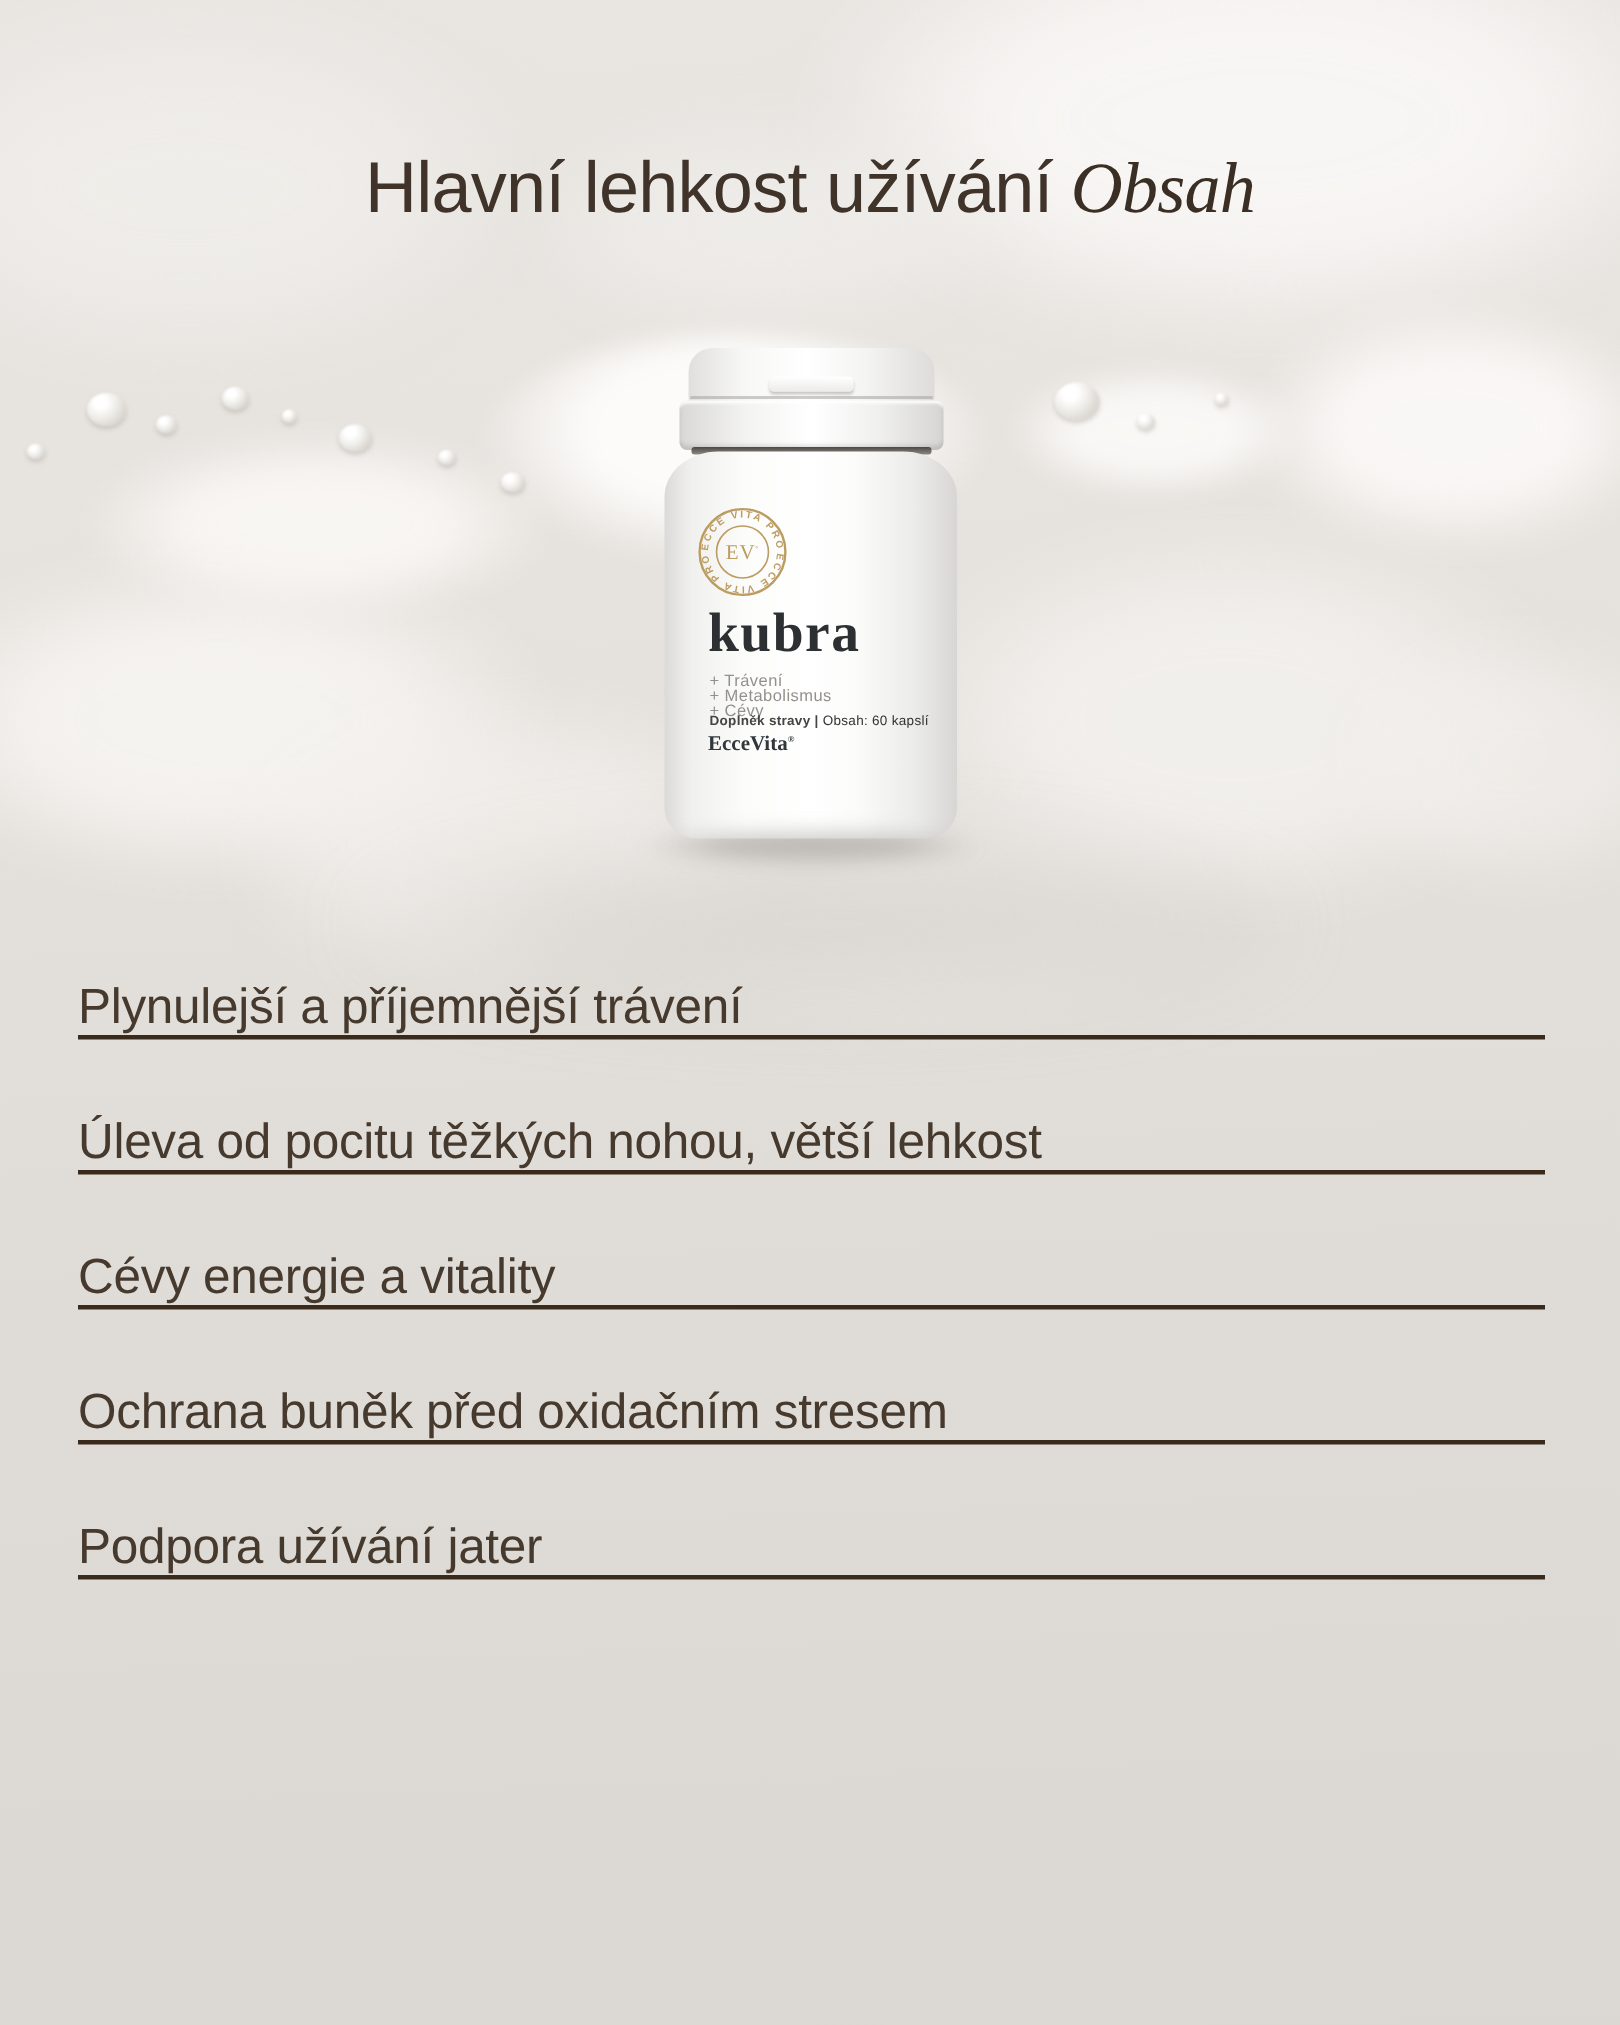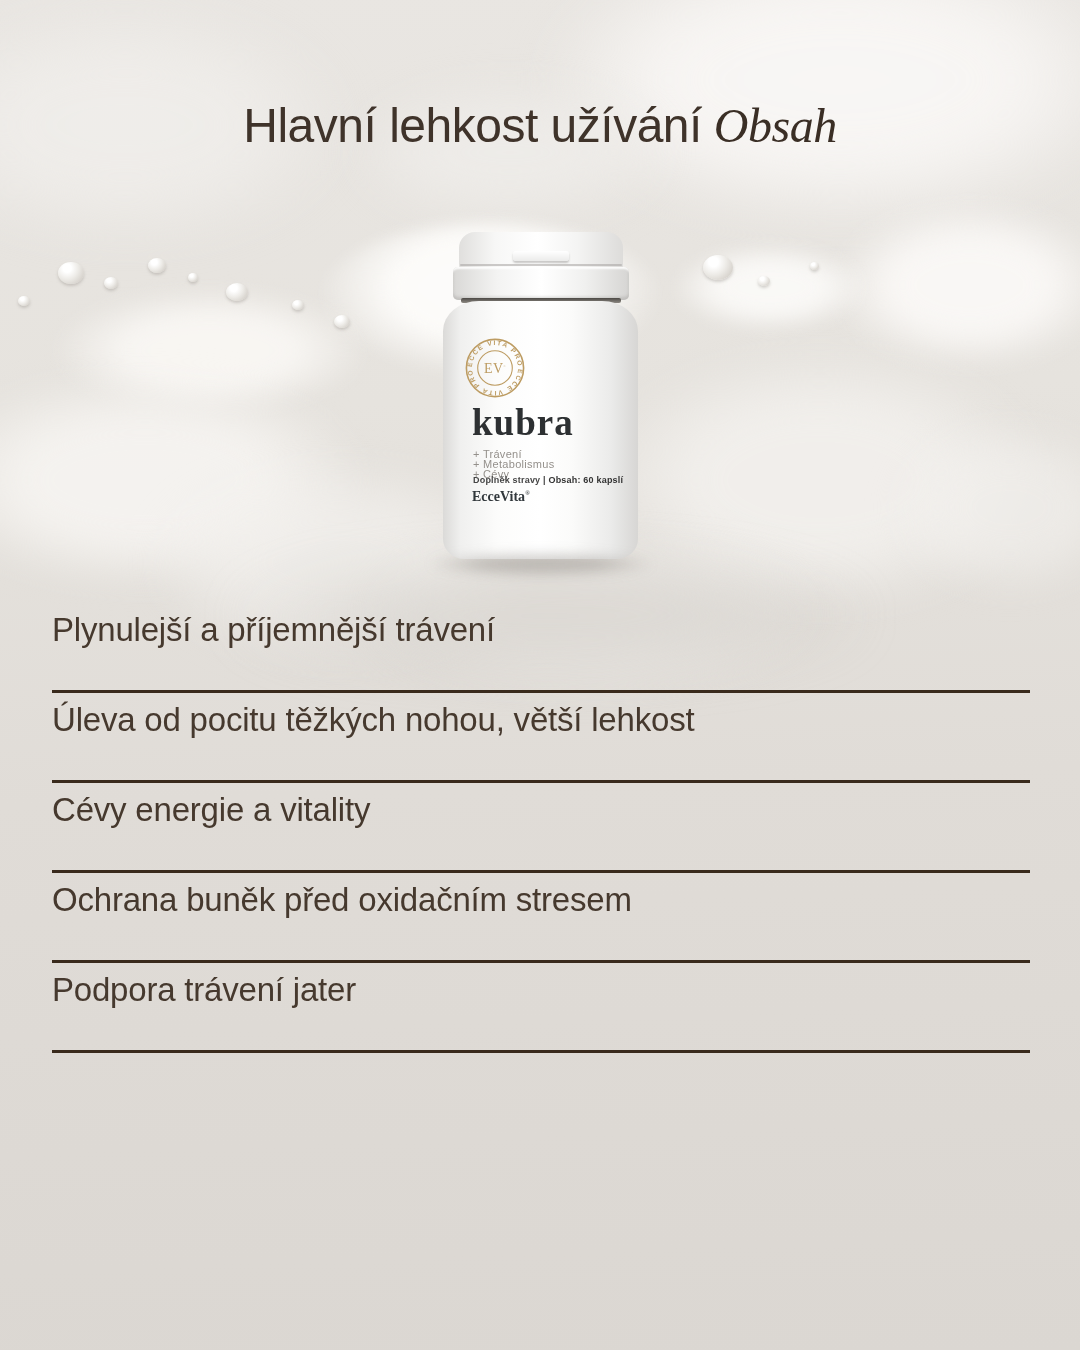--- a/index.html
+++ b/index.html
@@ -108,32 +108,32 @@
   .arc-text{ font-family:"Liberation Sans",sans-serif; font-size:6.6px; font-weight:700; letter-spacing:1.5px; }
   .monogram{ font-family:"Liberation Serif",serif; font-size:14px; letter-spacing:.5px; }
   .pname{
     position:absolute; left:29px; top:100px;
     font-family:"Liberation Serif", serif; font-weight:700;
     font-size:37px; letter-spacing:1px; color:#2d3032;
   }
   .features{ position:absolute; left:30px; top:149px; list-style:none; }
   .features li{ font-size:11px; line-height:9.8px; color:#94908b; letter-spacing:.3px; }
   .info{ position:absolute; left:30px; top:174px; font-size:9px; color:#454545; letter-spacing:.2px; font-weight:600; }
-  .info .bold{ font-weight:700; color:#333; }
+  .info .bold{ font-weight:400; color:#333; }
   .brand{
     position:absolute; left:29px; top:188px;
     font-family:"Liberation Serif", serif; font-weight:700;
     font-size:14px; color:#31373b;
   }
   .brand sup{ font-size:6px; }
 
   
   .benefits{ position:absolute; left:52px; top:603px; width:978px; list-style:none; }
   .benefits li{
-    height:90px; display:flex; align-items:flex-start; padding-top:8px;
+    height:90px; display:flex; align-items:flex-end; padding-top:8px;
     border-bottom:3px solid #392a1c;
     font-size:33px; color:#46392e; letter-spacing:-.2px;
   }
 </style>
 </head>
 <body>
 
 <div class="layer">
   <div class="blob b8"></div>
   <div class="blob b9"></div>
@@ -210,15 +210,15 @@
   <li>
       <span>Úleva od pocitu těžkých nohou, větší lehkost</span>
     </li>
   <li>
       <span>Cévy energie a vitality</span>
     </li>
   <li>
       <span>Ochrana buněk před oxidačním stresem</span>
     </li>
   <li>
-      <span>Podpora trávení jater</span>
+      <span>Podpora užívání jater</span>
     </li>
 </ul>
 
 </body></html>

